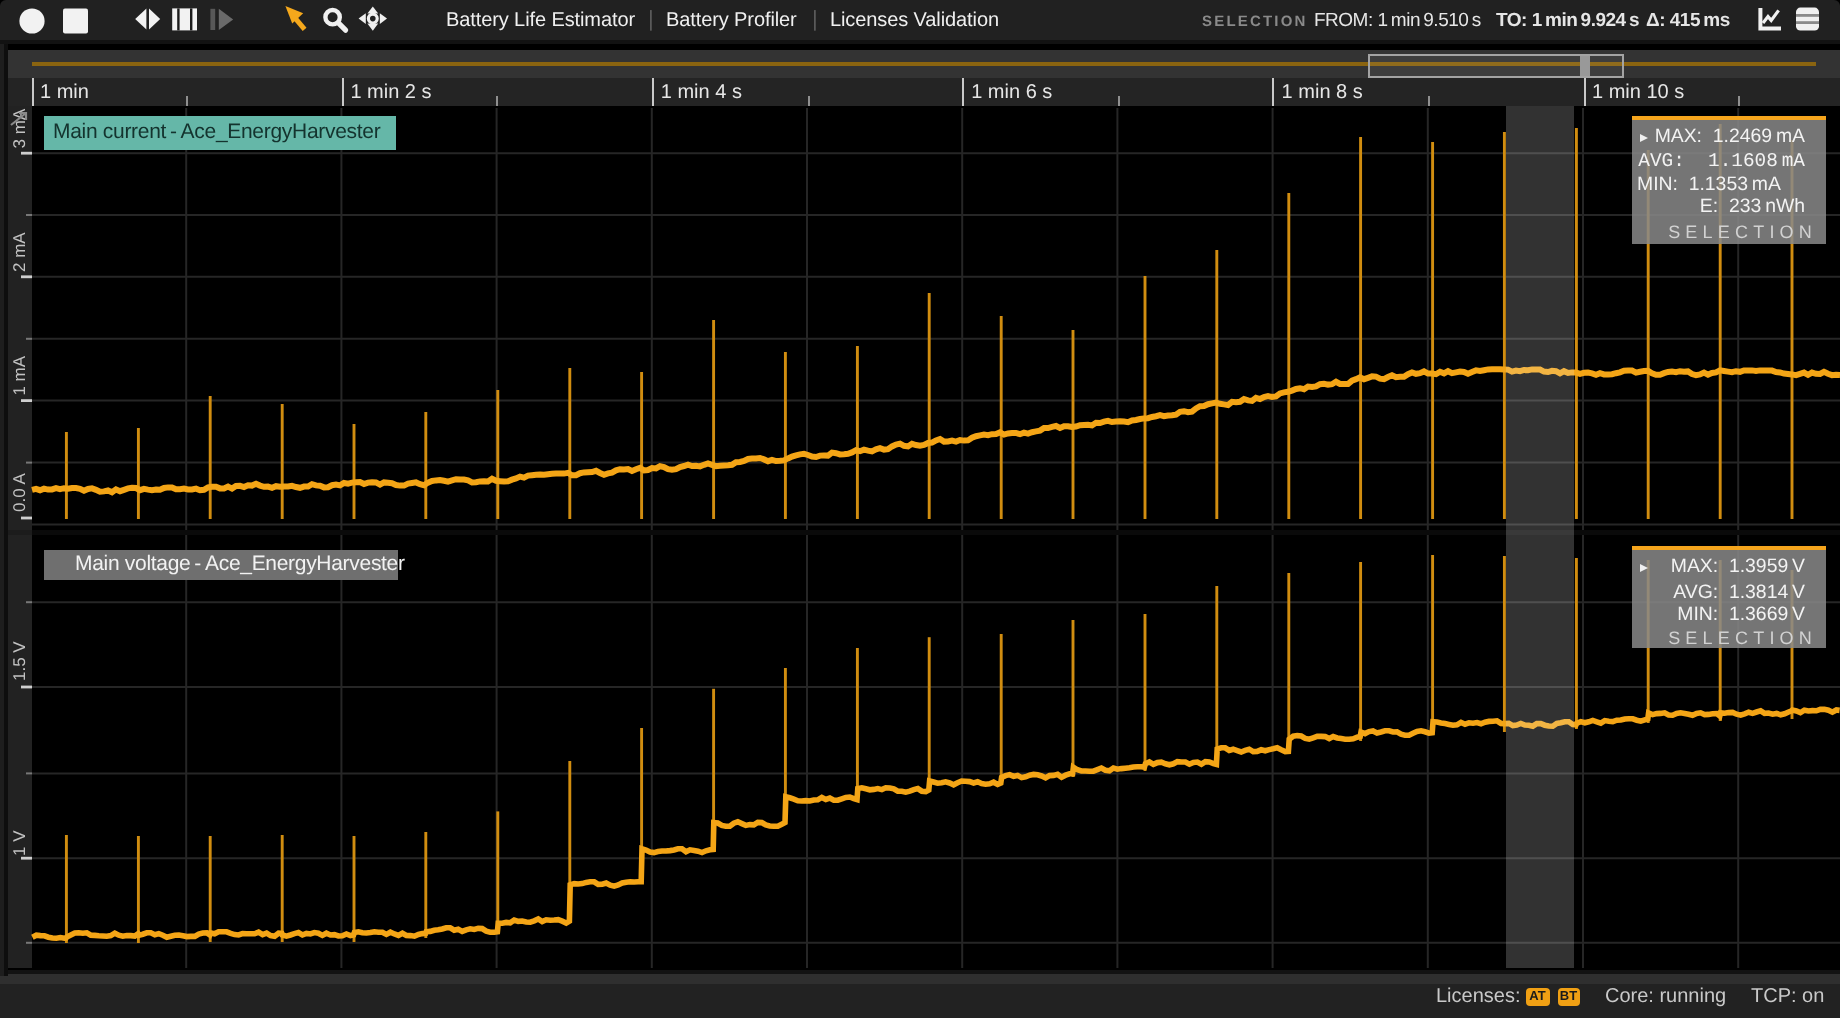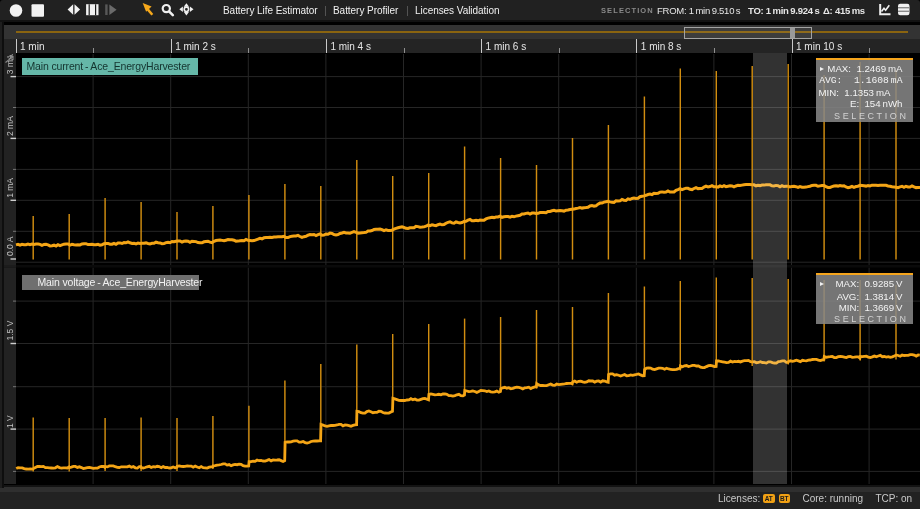--- a/index.html
+++ b/index.html
@@ -196,26 +196,26 @@
 <div class="abs" style="left:752.5px;top:53px;width:34px;height:431px;background:rgba(235,235,235,0.21)"></div>
 
 <div class="abs" style="left:21.5px;top:58px;width:176px;height:17px;background:#65b7a8;color:#14332e;font-size:10.5px;letter-spacing:-0.15px;line-height:17px;padding-left:5px;white-space:nowrap">Main current - Ace_EnergyHarvester</div>
 <div class="abs" style="left:21.5px;top:274.5px;width:177px;height:15.5px;background:#6f6f6f;color:#f2f2f2;font-size:10.5px;letter-spacing:-0.15px;line-height:15.5px;padding-left:16px;white-space:nowrap">Main voltage - Ace_EnergyHarvester</div>
 
 <div style="position:absolute;left:816px;top:57.5px;width:96.5px;height:64.5px;background:rgba(136,136,136,0.86);border-top:2.5px solid #f5a51d;color:#f3f3f3;font-size:9.7px;">
     <div style="position:absolute;left:4px;top:7px;width:0;height:0;border-left:4.2px solid #f0f0f0;border-top:2.8px solid transparent;border-bottom:2.8px solid transparent"></div>
     <div style="position:absolute;right:10px;top:3.8px;width:84px;text-align:right;"><span>MAX:</span>&nbsp;&nbsp;<span>1.2469 mA</span></div>
     <div style="position:absolute;right:10px;top:15.4px;width:84px;text-align:right;font-family:Liberation Mono, monospace;"><span>AVG:</span>&nbsp;&nbsp;<span>1.1608 mA</span></div>
     <div style="position:absolute;right:10px;top:27.0px;width:84px;"><span>MIN:</span>&nbsp;&nbsp;<span>1.1353 mA</span></div>
-    <div style="position:absolute;right:10px;top:38.8px;width:84px;text-align:right;"><span>E:</span>&nbsp;&nbsp;<span>154 nWh</span></div>
+    <div style="position:absolute;right:10px;top:38.8px;width:84px;text-align:right;"><span>E:</span>&nbsp;&nbsp;<span>233 nWh</span></div>
     <div style="position:absolute;right:4px;top:51.0px;color:#d2d2d2;font-size:9px;letter-spacing:2.6px;">SELECTION</div>
   </div>
 <div style="position:absolute;left:816px;top:272.5px;width:96.5px;height:51px;background:rgba(136,136,136,0.86);border-top:2.5px solid #f5a51d;color:#f3f3f3;font-size:9.7px;">
     <div style="position:absolute;left:4px;top:7px;width:0;height:0;border-left:4.2px solid #f0f0f0;border-top:2.8px solid transparent;border-bottom:2.8px solid transparent"></div>
-    <div style="position:absolute;right:10px;top:3.9px;width:84px;text-align:right;"><span>MAX:</span>&nbsp;&nbsp;<span>0.9285 V</span></div>
+    <div style="position:absolute;right:10px;top:3.9px;width:84px;text-align:right;"><span>MAX:</span>&nbsp;&nbsp;<span>1.3959 V</span></div>
     <div style="position:absolute;right:10px;top:16.2px;width:84px;text-align:right;"><span>AVG:</span>&nbsp;&nbsp;<span>1.3814 V</span></div>
     <div style="position:absolute;right:10px;top:27.5px;width:84px;text-align:right;"><span>MIN:</span>&nbsp;&nbsp;<span>1.3669 V</span></div>
     <div style="position:absolute;right:4px;top:39.2px;color:#d2d2d2;font-size:9px;letter-spacing:2.6px;">SELECTION</div>
   </div>
 
 <div class="abs" style="left:0;top:484.5px;width:920px;height:2px;background:#131313"></div>
 <div class="abs" style="left:0;top:486.5px;width:920px;height:5px;background:#2f2f2f"></div>
 <div class="abs" style="left:0;top:491.5px;width:920px;height:17.5px;background:#222222"></div>
 <div class="abs" style="left:718px;top:492.5px;font-size:10px;color:#c9c9c9">Licenses:</div>
 <div class="abs" style="left:763px;top:494px;width:11.5px;height:9px;background:#f0a014;border-radius:2px;color:#1b1b1b;font-size:6.5px;font-weight:bold;text-align:center;line-height:9.5px">AT</div>

